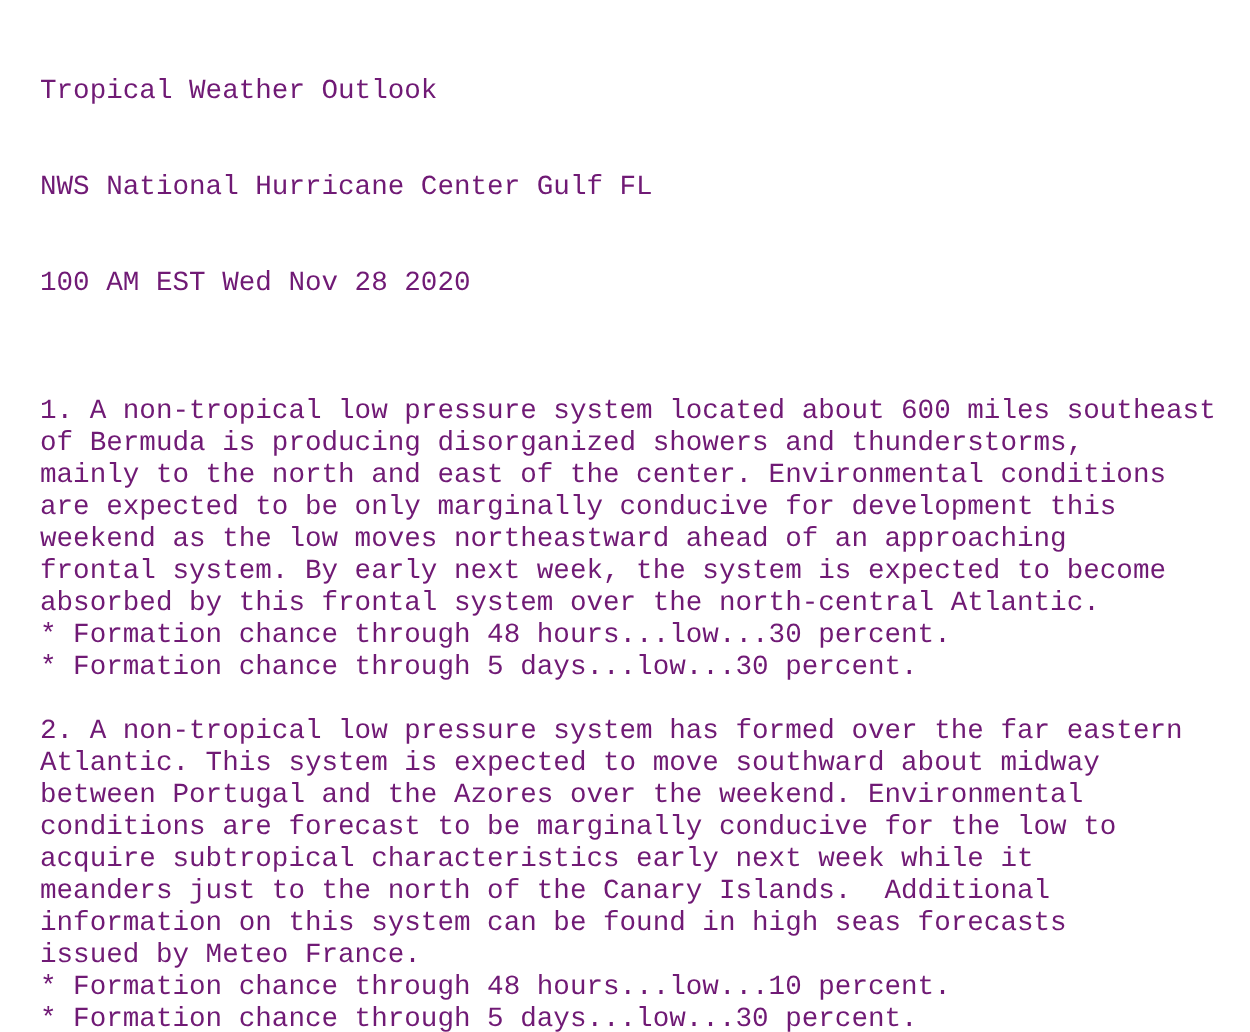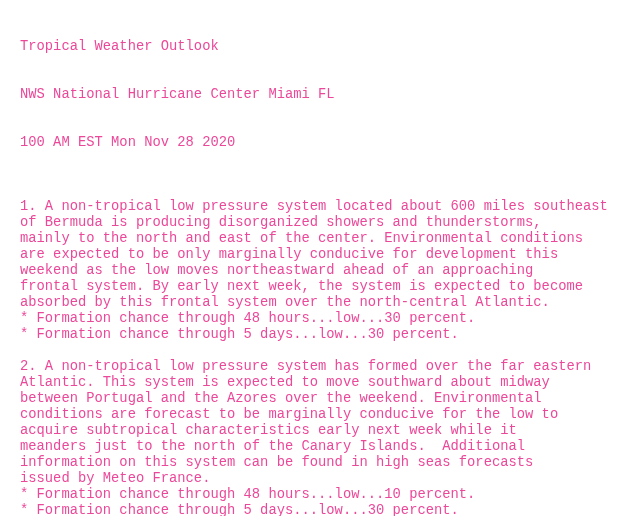--- a/index.html
+++ b/index.html
@@ -13,41 +13,41 @@
     overflow: hidden;
   }
   .doc {
     box-sizing: border-box;
     width: 625px;
     height: 516px;
     padding: 7px 4px 8px 20px;
     font-family: "Liberation Mono", "DejaVu Sans Mono", monospace;
     font-size: 13.8px;
     line-height: 16px;
-    color: #ec4899;
+    color: #701a75;
   }
   .block {
     margin: 0 0 16px 0;
     white-space: pre;
   }
   .block:last-child {
     margin-bottom: 0;
   }
   .line {
     white-space: pre;
   }
 </style>
 </head>
 <body>
 
 <div class="doc">
   <div class="block">
     <div class="line">Tropical Weather Outlook</div>
-    <div class="line">NWS National Hurricane Center Miami FL</div>
-    <div class="line">100 AM EST Mon Nov 28 2020</div>
+    <div class="line">NWS National Hurricane Center Gulf FL</div>
+    <div class="line">100 AM EST Wed Nov 28 2020</div>
   </div>
 
 
   <div class="block">1. A non-tropical low pressure system located about 600 miles southeast
 of Bermuda is producing disorganized showers and thunderstorms,
 mainly to the north and east of the center. Environmental conditions
 are expected to be only marginally conducive for development this
 weekend as the low moves northeastward ahead of an approaching
 frontal system. By early next week, the system is expected to become
 absorbed by this frontal system over the north-central Atlantic.

